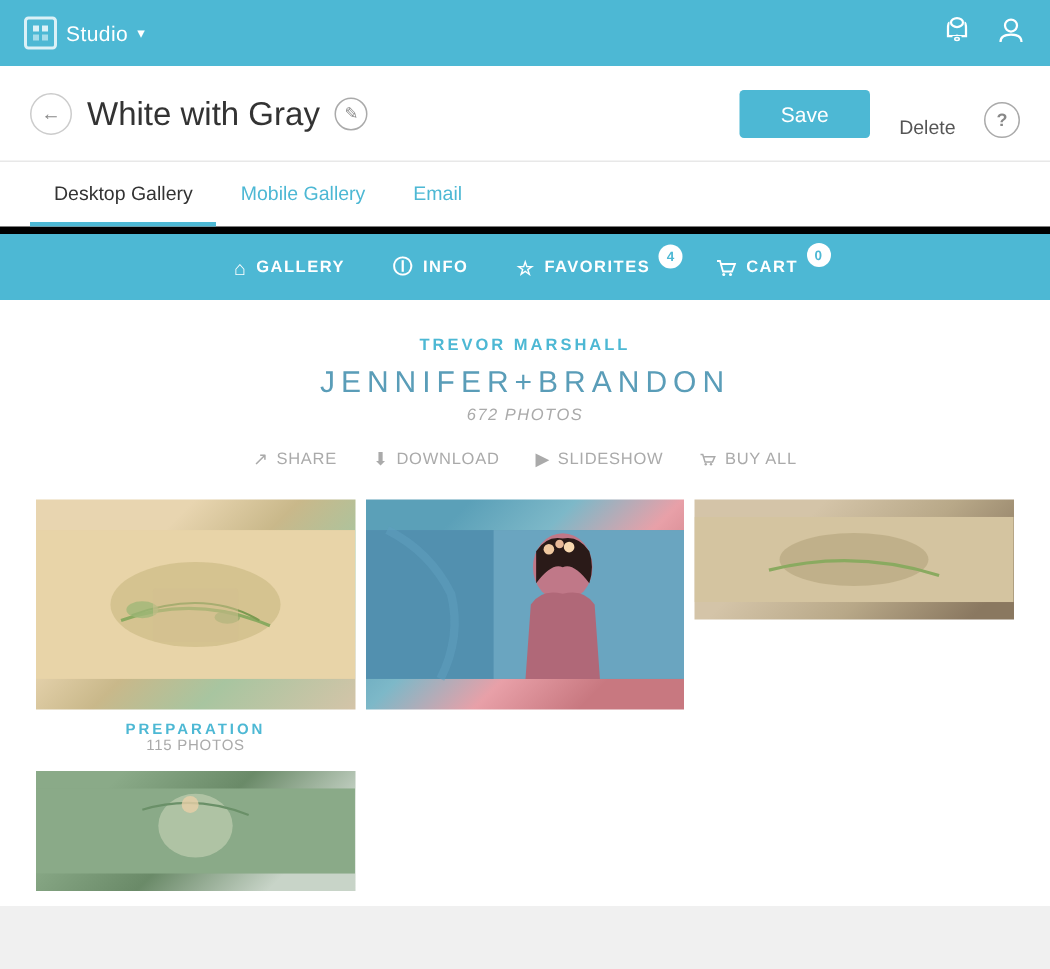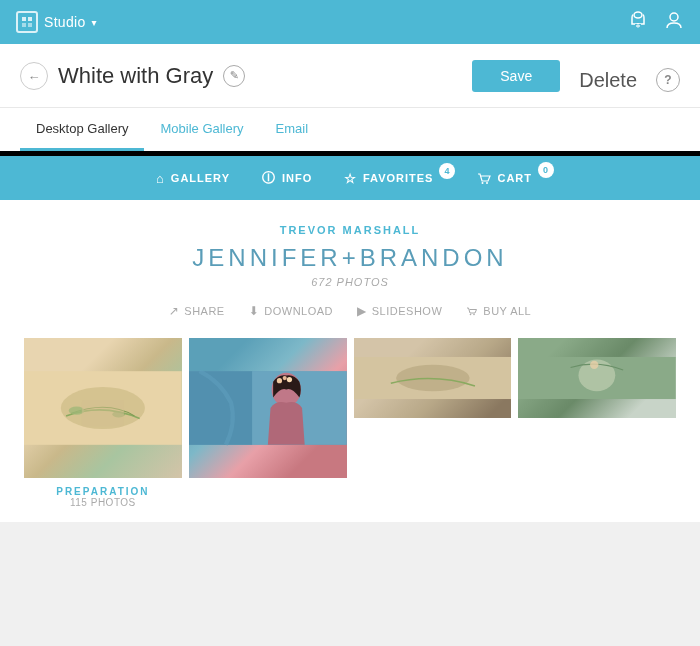--- a/index.html
+++ b/index.html
@@ -103,21 +103,21 @@
       color: white;
       border: none;
       padding: 8px 28px;
       font-size: 14px;
       border-radius: 3px;
       cursor: pointer;
       font-weight: 500;
     }
     .delete-btn {
       color: #555;
-      font-size: 20px;
+      font-size: 13px;
       cursor: pointer;
       background: none;
       border: none;
     }
     .help-btn {
       width: 24px;
       height: 24px;
       border-radius: 50%;
       border: 1.5px solid #aaa;
       display: flex;
@@ -211,21 +211,21 @@
     }
     .photographer-name {
       font-size: 11px;
       letter-spacing: 2px;
       color: #4db8d4;
       text-transform: uppercase;
       font-weight: 600;
       margin-bottom: 8px;
     }
     .gallery-title {
-      font-size: 24px;
+      font-size: 20px;
       letter-spacing: 4px;
       color: #5a9db8;
       text-transform: uppercase;
       font-weight: 300;
       margin-bottom: 4px;
     }
     .photo-count {
       font-size: 11px;
       color: #aaa;
       letter-spacing: 1px;
@@ -247,21 +247,21 @@
       letter-spacing: 0.5px;
       cursor: pointer;
     }
     .gallery-action .act-icon {
       font-size: 12px;
     }
 
     
     .photo-grid {
       display: grid;
-      grid-template-columns: 1fr 1fr 1fr 1fr;
+      grid-template-columns: 1fr 1fr 1fr;
       gap: 7px;
       padding: 0 4px;
     }
     .photo-item {
       position: relative;
       cursor: pointer;
     }
     .photo-label {
       text-align: center;
       padding: 8px 0 4px;

